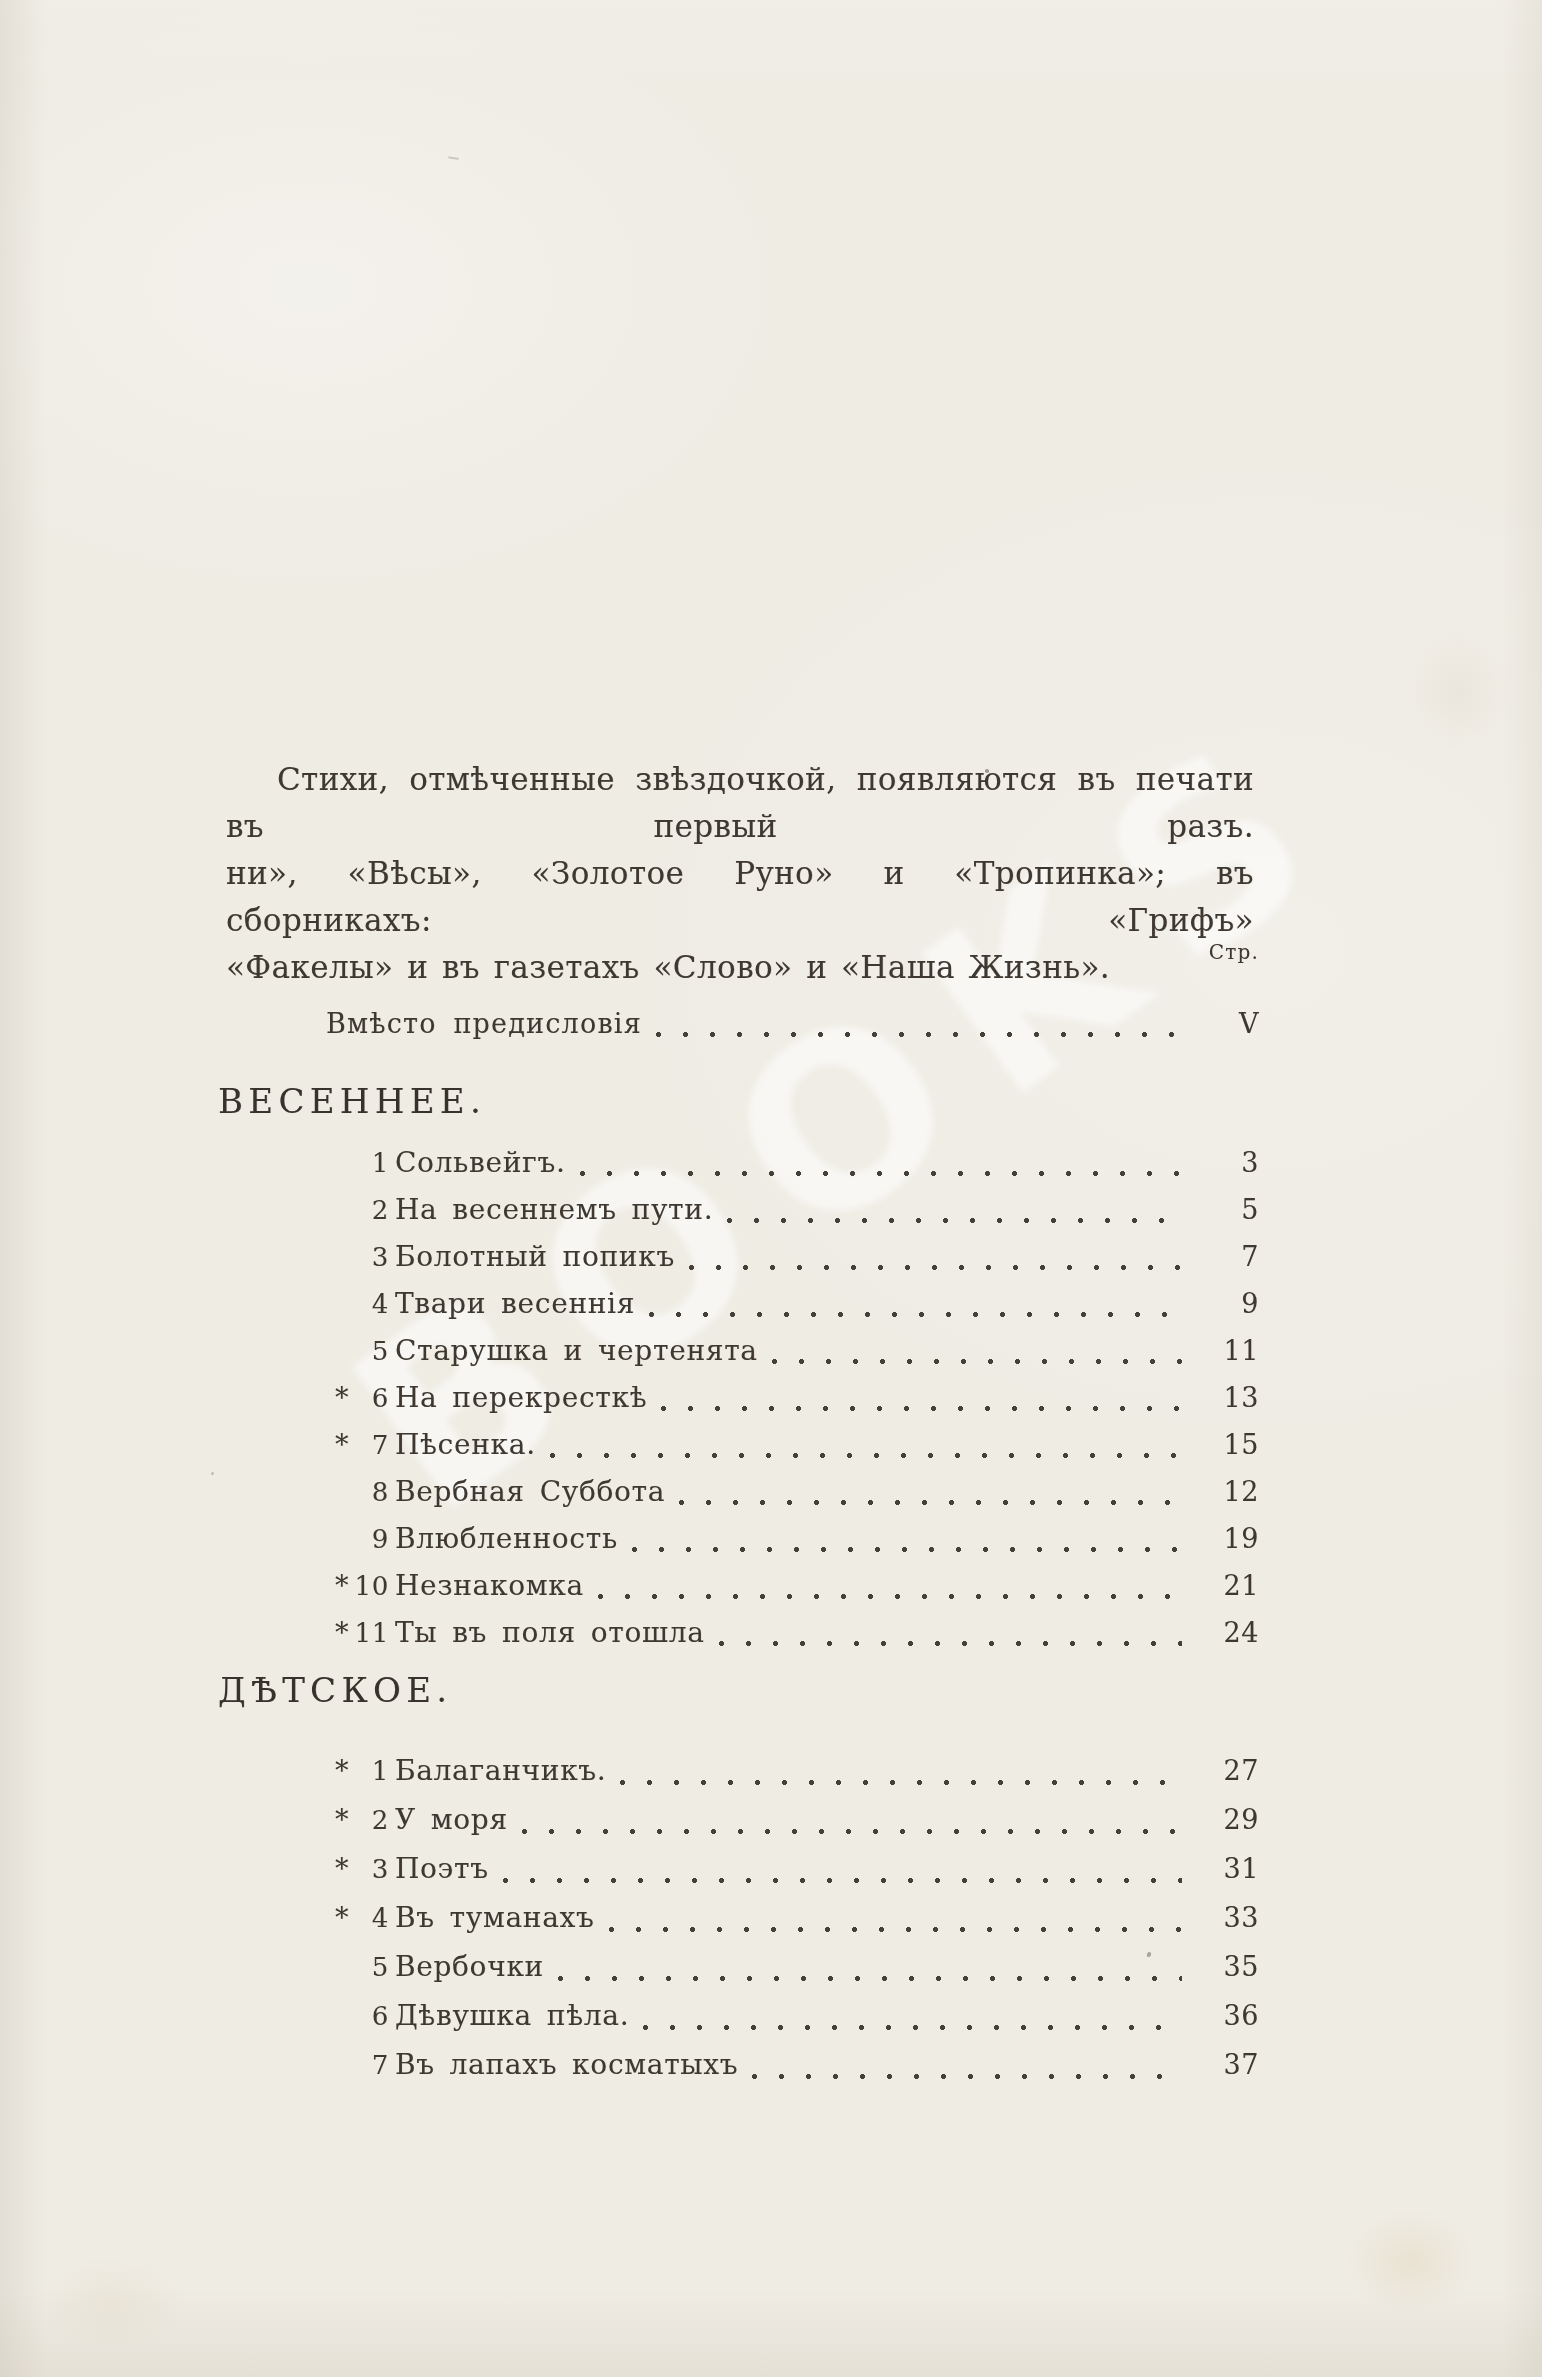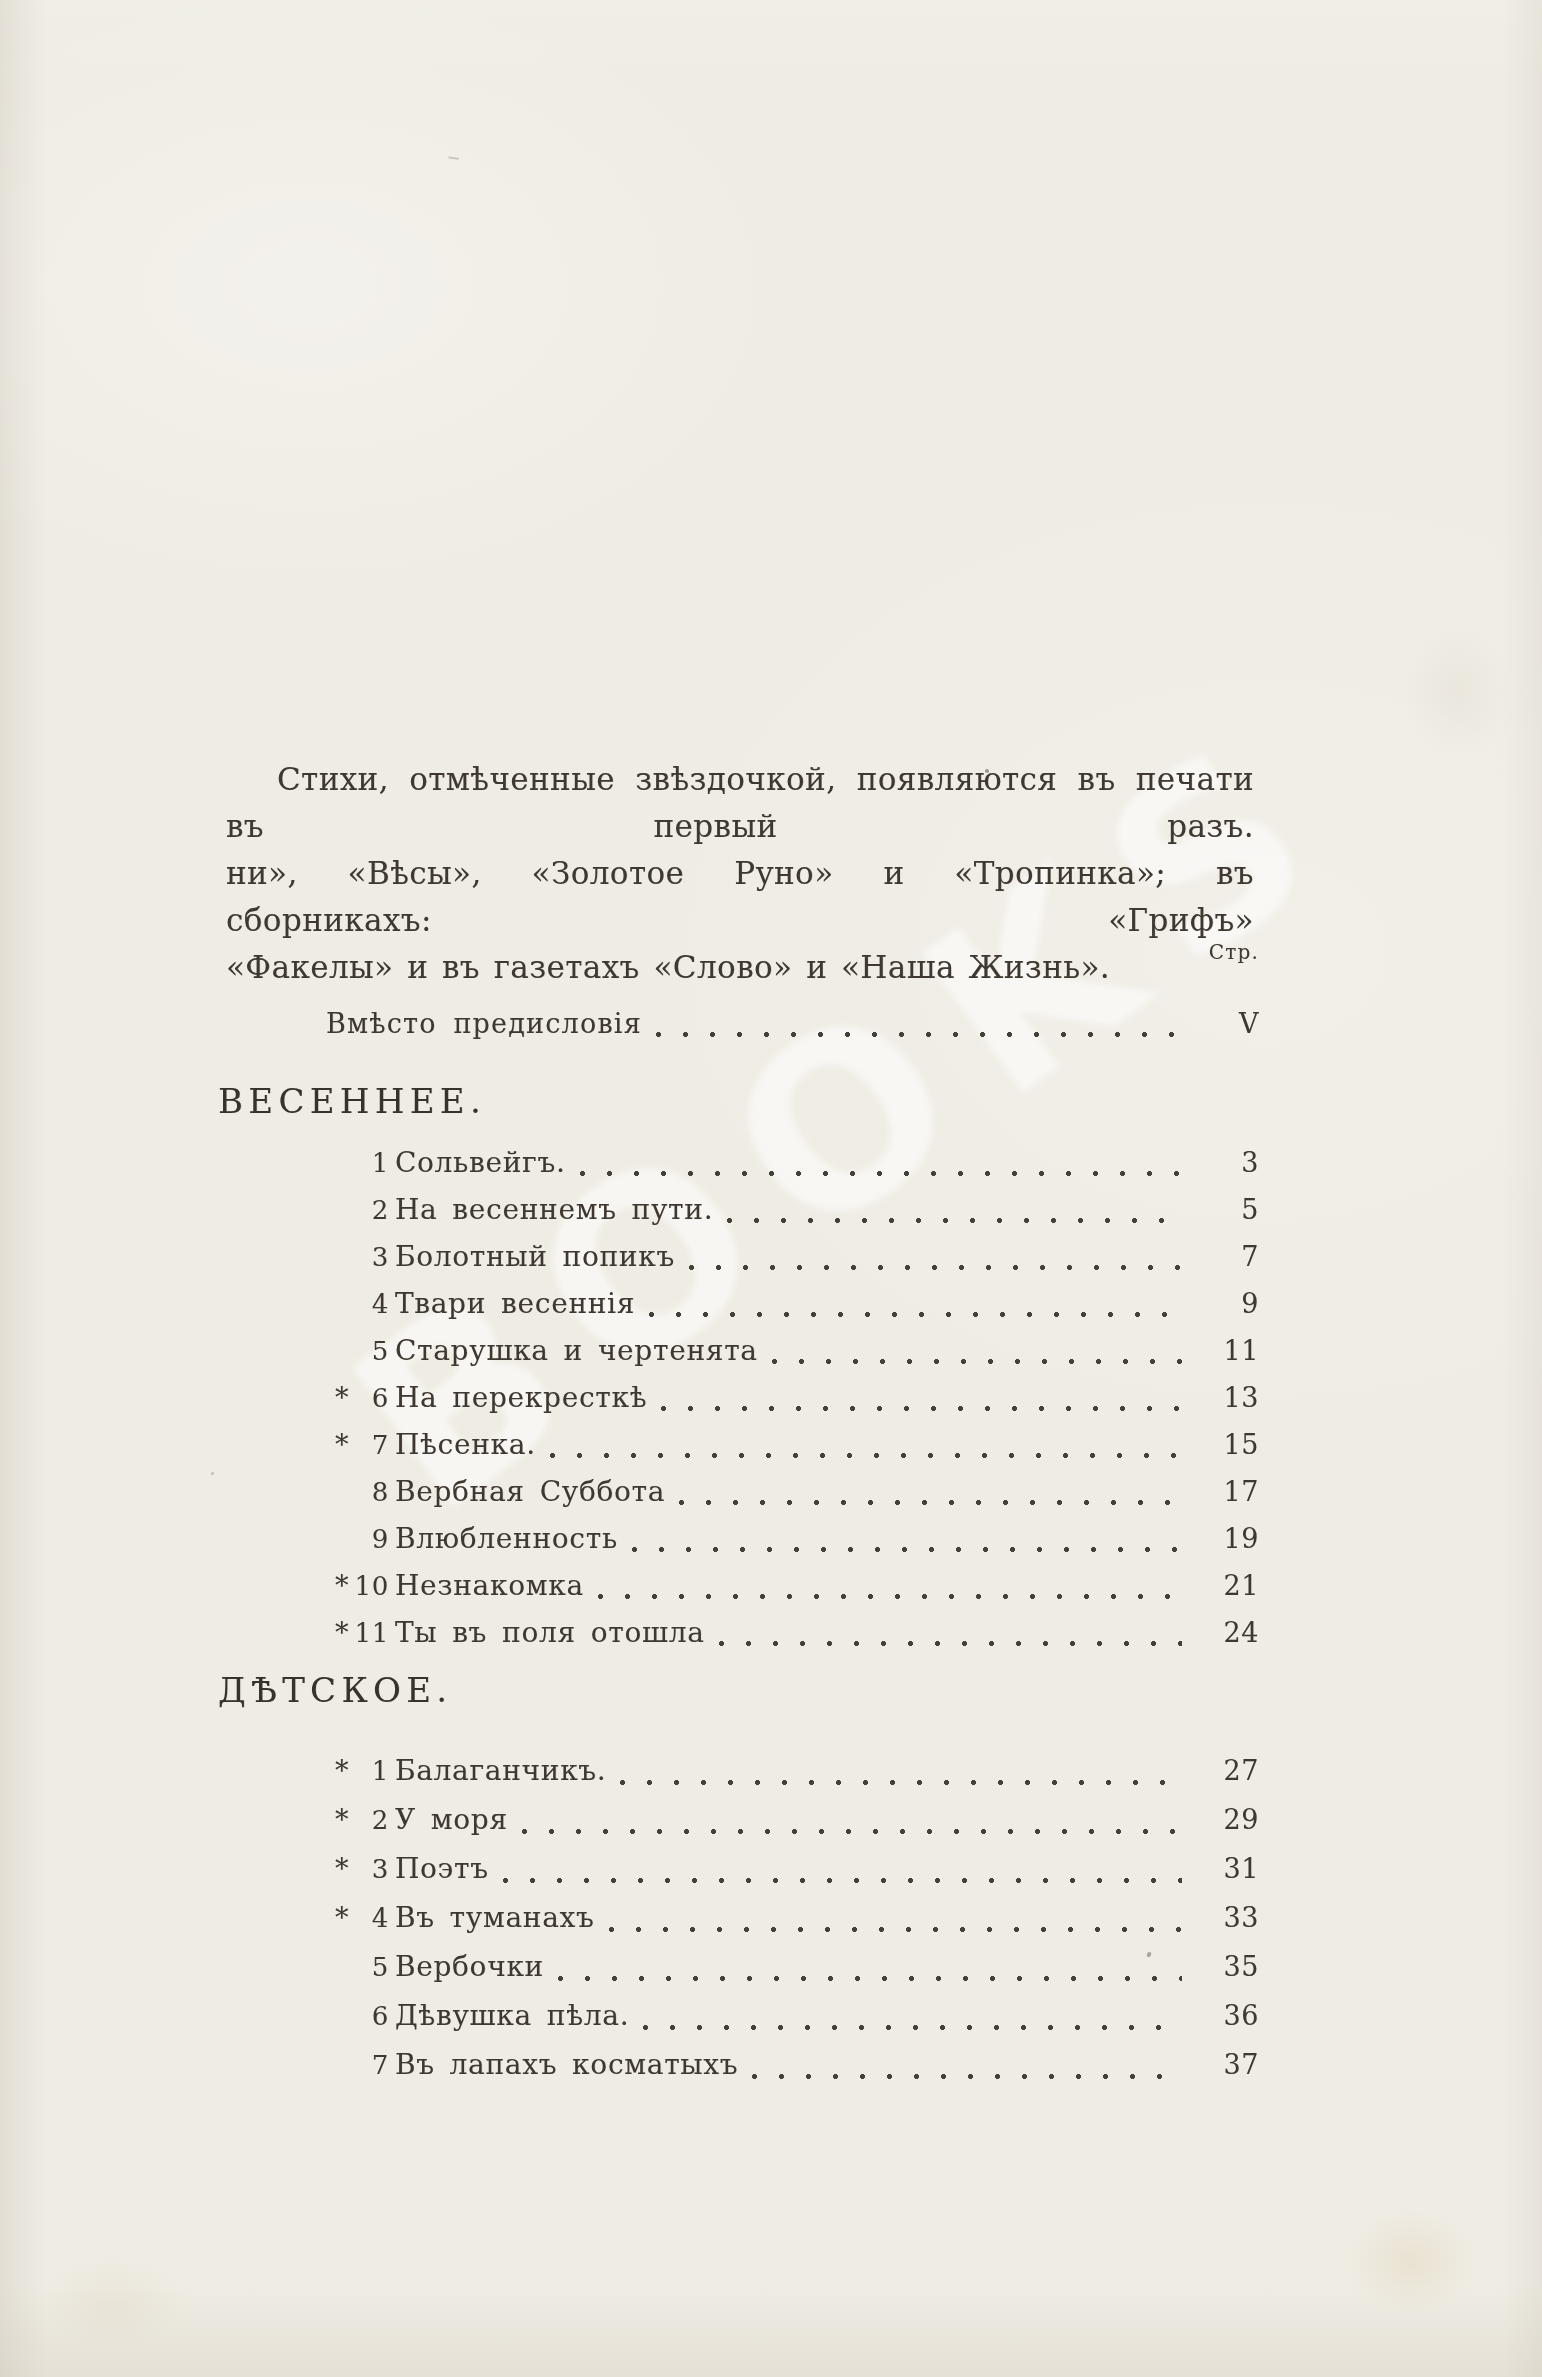--- a/index.html
+++ b/index.html
@@ -144,21 +144,21 @@
       <span class="col-num">7</span>
       <span class="col-title">Пѣсенка.</span>
       <span class="leader"></span>
       <span class="col-page">15</span>
     </div>
     <div class="toc-row">
       <span class="col-star"></span>
       <span class="col-num">8</span>
       <span class="col-title">Вербная Суббота</span>
       <span class="leader"></span>
-      <span class="col-page">17</span>
+      <span class="col-page">12</span>
     </div>
     <div class="toc-row">
       <span class="col-star"></span>
       <span class="col-num">9</span>
       <span class="col-title">Влюбленность</span>
       <span class="leader"></span>
       <span class="col-page">19</span>
     </div>
     <div class="toc-row">
       <span class="col-star">*</span>

